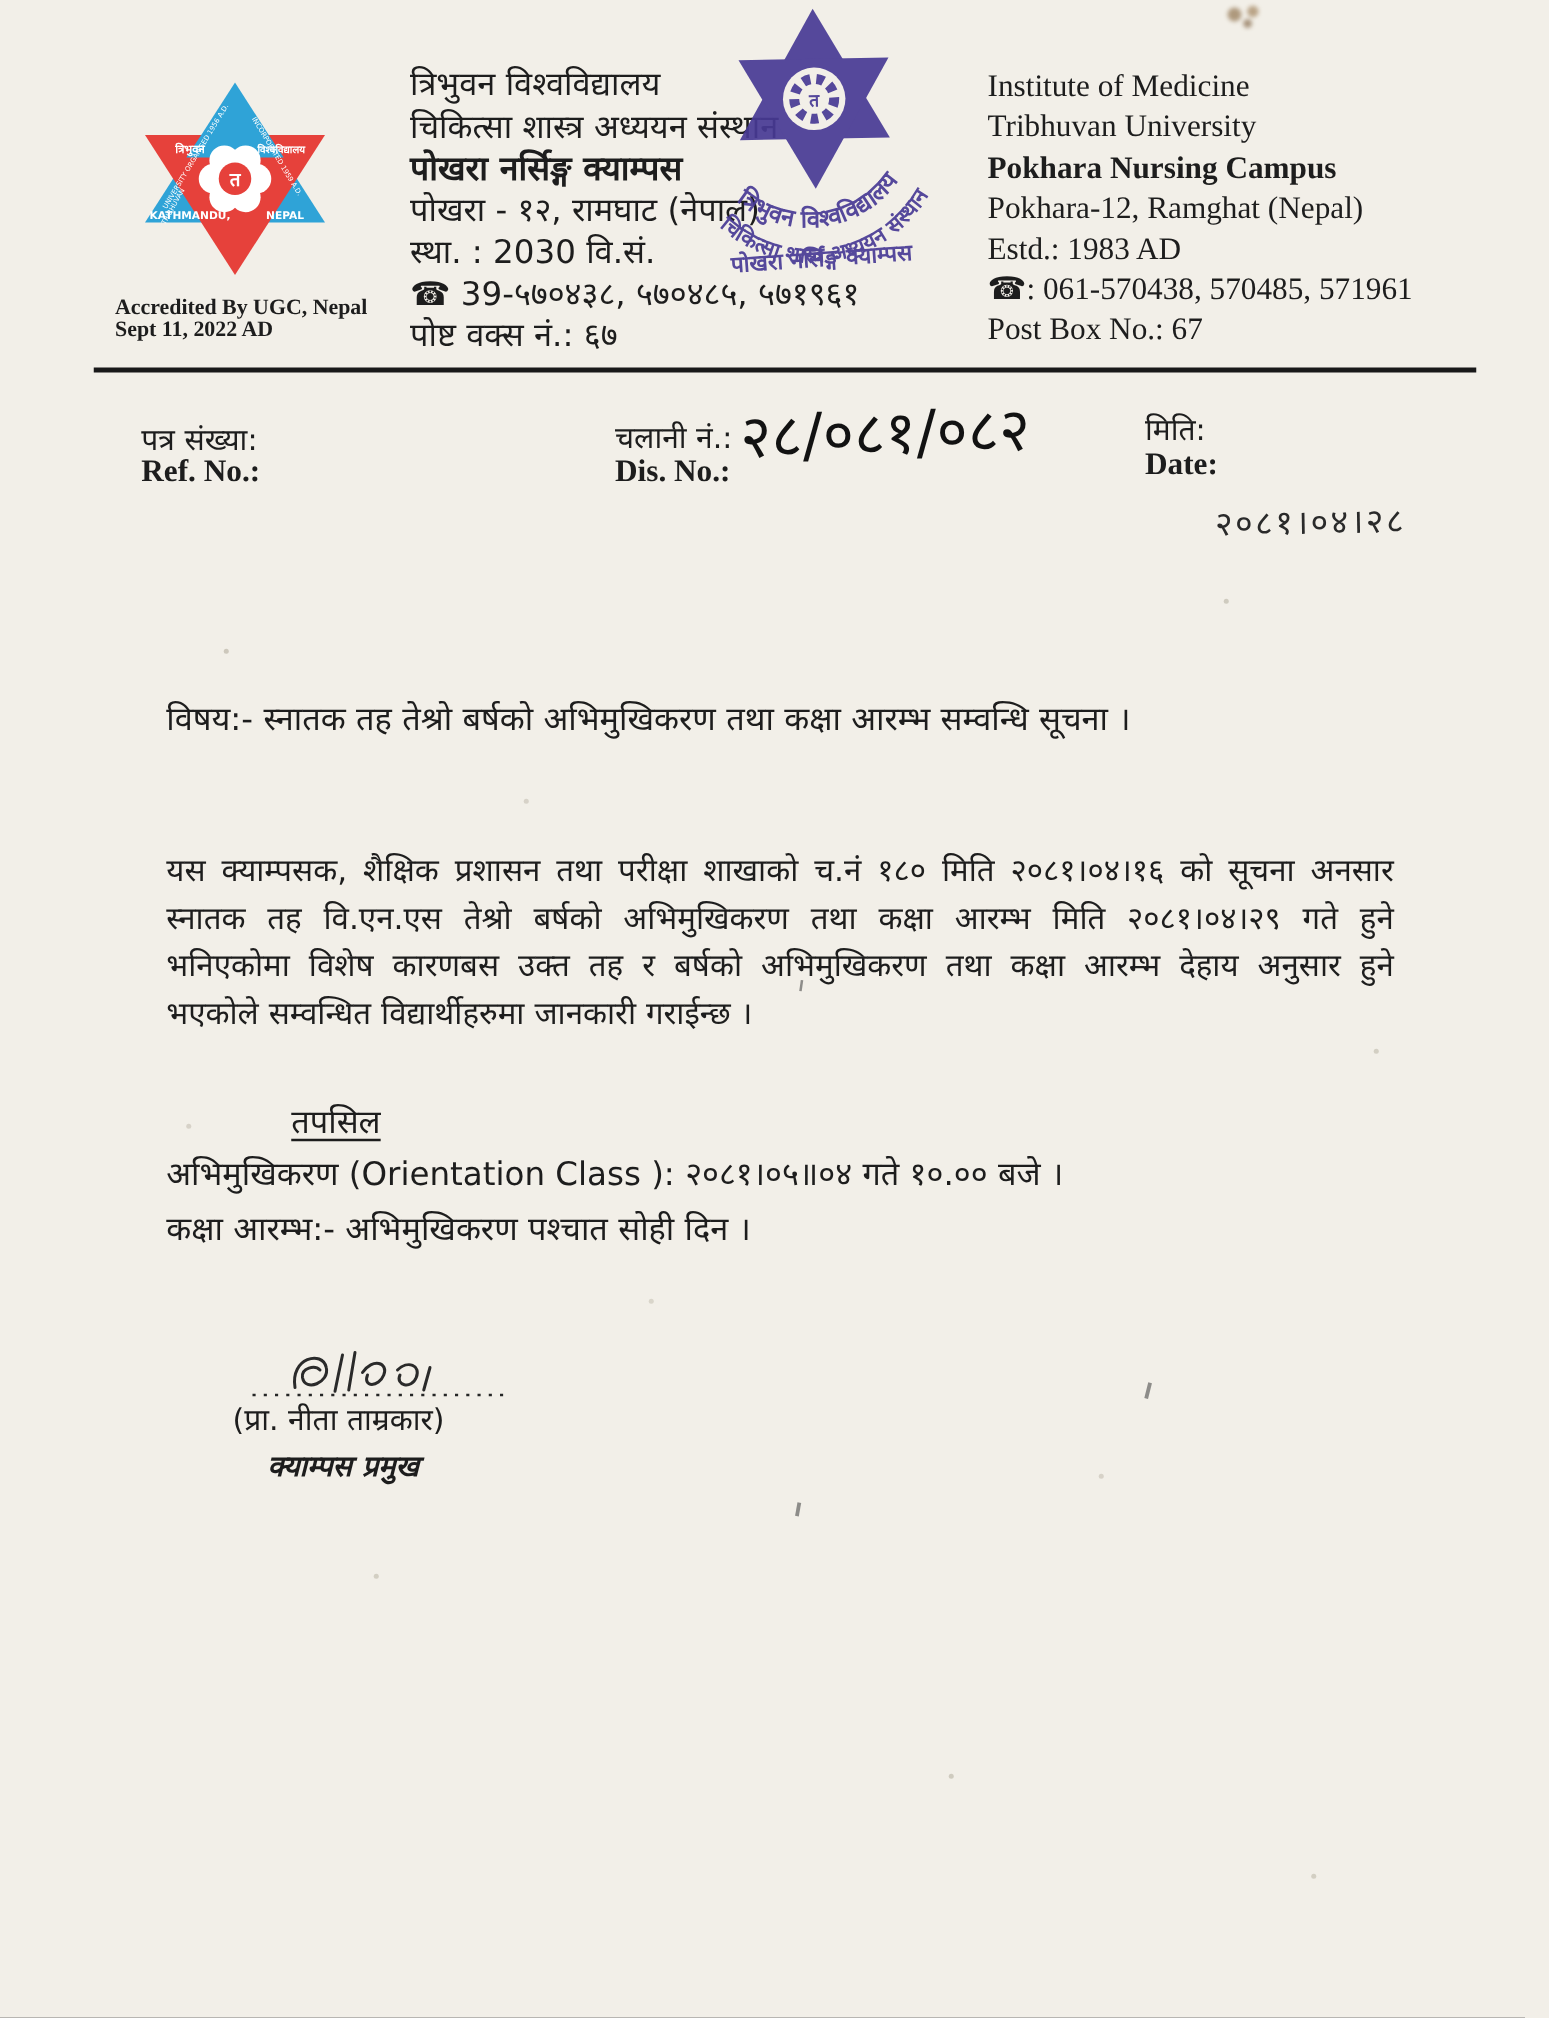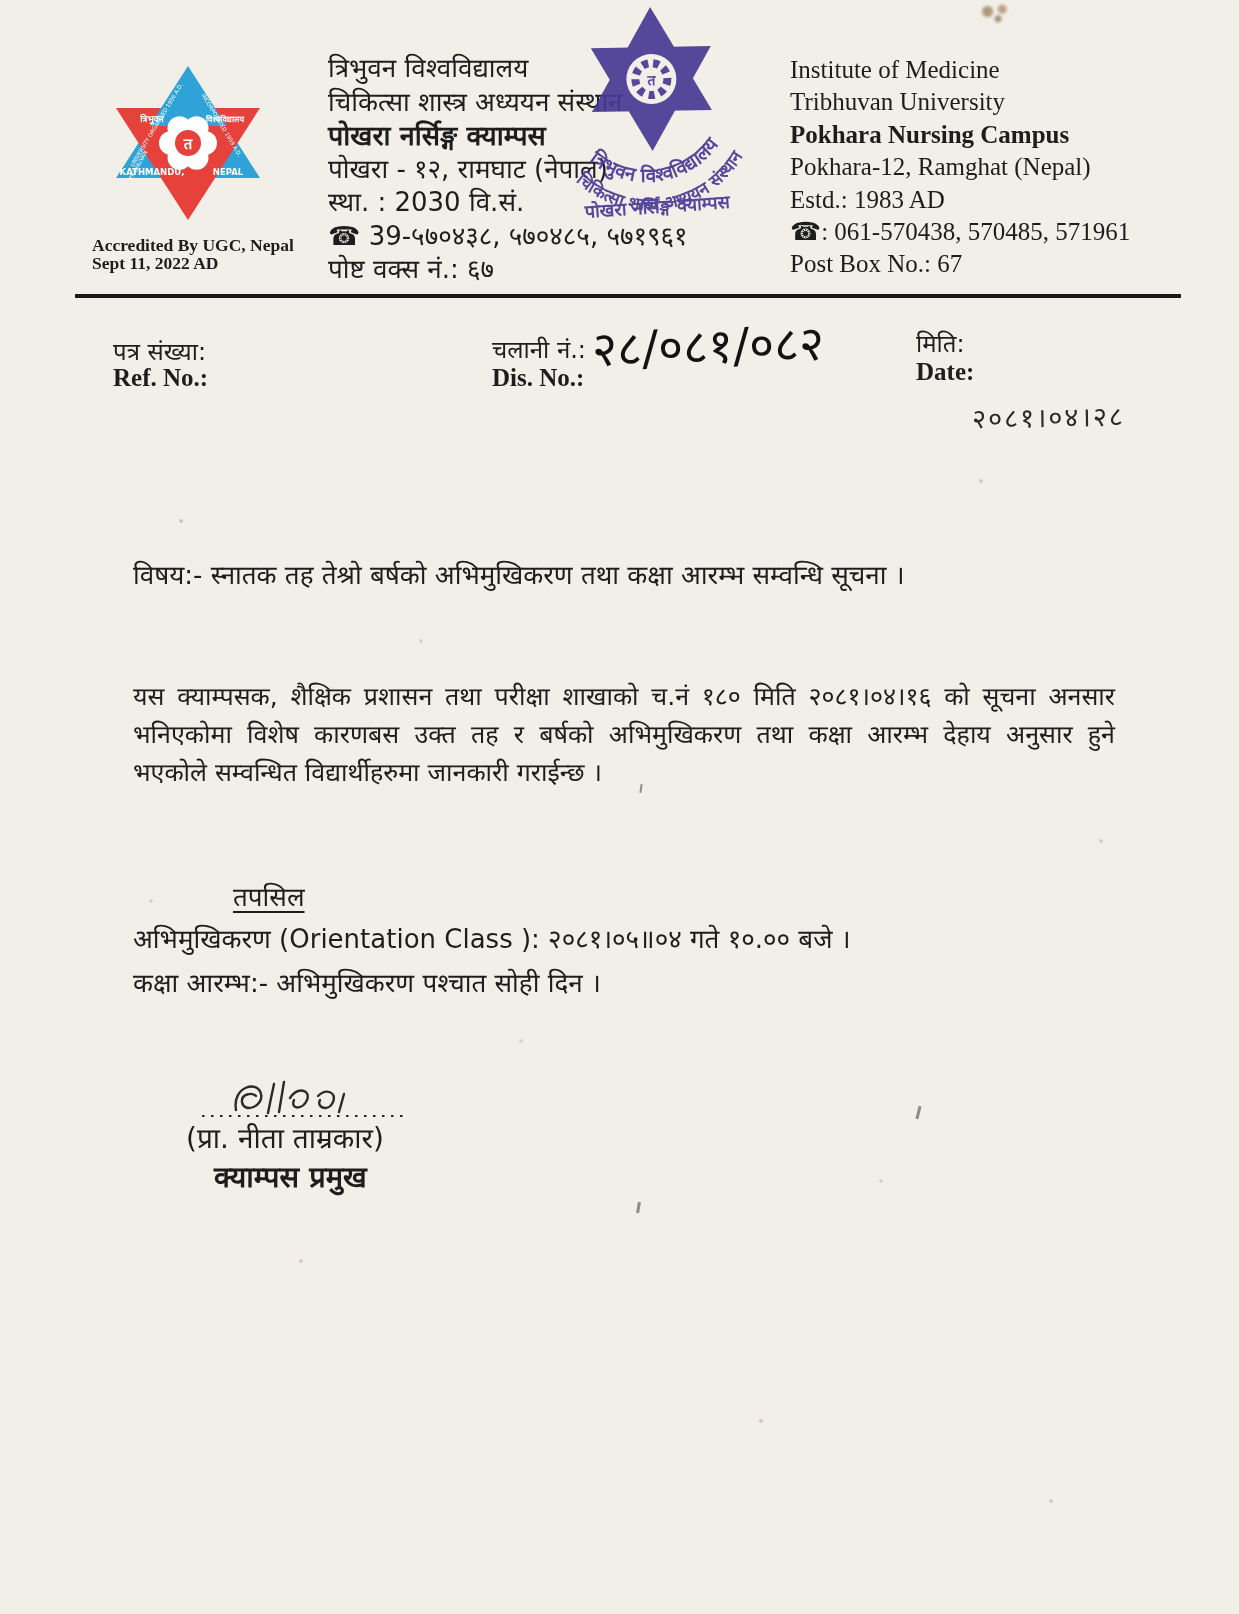--- a/index.html
+++ b/index.html
@@ -19,22 +19,22 @@
   .lbl-en{font-family:"Liberation Serif",serif;font-size:25px;font-weight:bold;white-space:nowrap;}
   .hand{font-size:48px;white-space:nowrap;transform:rotate(-1.5deg);color:#121212;}
   .hand-date{font-size:27px;letter-spacing:2px;white-space:nowrap;transform:rotate(-1deg);color:#2a2a2a;}
   .subject{left:133px;top:556px;font-size:26px;white-space:nowrap;text-align:center;}
   .body-par{left:133px;top:678px;width:982px;font-size:25px;}
   .body-par div{height:38px;line-height:38px;text-align:justify;text-align-last:justify;white-space:normal;}
   .body-par div.last{text-align:right;text-align-last:left;}
   .tapasil{left:233px;top:878px;font-size:26px;text-decoration:underline;text-underline-offset:5px;}
   .sched1{left:133px;top:920px;font-size:26px;white-space:nowrap;}
   .sched2{left:133px;top:964px;font-size:26px;white-space:nowrap;}
-  .sig-name{left:186px;top:1118px;font-size:28px;white-space:nowrap;}
-  .sig-title{left:214px;top:1156px;font-size:29px;font-weight:bold;white-space:nowrap;}
+  .sig-name{left:186px;top:1118px;font-size:24px;white-space:nowrap;}
+  .sig-title{left:214px;top:1156px;font-size:23px;font-weight:bold;white-space:nowrap;font-style:italic;}
   .stamp{left:556px;top:0px;opacity:.92;transform:rotate(-1deg);}
   .smudge{left:975px;top:2px;width:42px;height:24px;filter:blur(1.5px);opacity:.65;
           background:radial-gradient(circle at 30% 40%, #8a6b44 0 5px, transparent 6px),
                      radial-gradient(circle at 65% 30%, #9b7b52 0 4px, transparent 5px),
                      radial-gradient(circle at 55% 70%, #7d5f3e 0 3px, transparent 4px);}
   .penmark{background:#3a3a3a;opacity:.55;}
   .specks{left:0;top:0;width:2px;height:2px;background:transparent;border-radius:50%;
      box-shadow:180px 520px 0 1px rgba(120,110,85,.30),420px 640px 0 1px rgba(120,110,85,.22),
      980px 480px 0 1px rgba(120,110,85,.28),1100px 840px 0 1px rgba(120,110,85,.25),
      300px 1260px 0 1px rgba(120,110,85,.25),760px 1420px 0 1px rgba(120,110,85,.28),
@@ -133,20 +133,21 @@
   <div class="abs np hand" style="left:592px;top:312px">२८/०८१/०८२</div>
 
   <div class="abs np lbl-np" style="left:916px;top:326px">मिति:</div>
   <div class="abs lbl-en" style="left:916px;top:358px">Date:</div>
   <div class="abs np hand-date" style="left:972px;top:398px">२०८१।०४।२८</div>
 
   <div class="abs np subject">विषय:- स्नातक तह तेश्रो बर्षको अभिमुखिकरण तथा कक्षा आरम्भ सम्वन्धि सूचना ।</div>
 
   <div class="abs np body-par">
     <div>यस क्याम्पसक, शैक्षिक प्रशासन तथा परीक्षा शाखाको च.नं १८० मिति २०८१।०४।१६ को सूचना अनसार</div>
+    <div>स्नातक तह वि.एन.एस तेश्रो बर्षको अभिमुखिकरण तथा कक्षा आरम्भ मिति २०८१।०४।२९ गते हुने</div>
     <div>भनिएकोमा विशेष कारणबस उक्त तह र बर्षको अभिमुखिकरण तथा कक्षा आरम्भ देहाय अनुसार हुने</div>
     <div class="last">भएकोले सम्वन्धित विद्यार्थीहरुमा जानकारी गराईन्छ ।</div>
   </div>
 
   <div class="abs np tapasil">तपसिल</div>
   <div class="abs np sched1">अभिमुखिकरण (Orientation Class ): २०८१।०५॥०४ गते १०.०० बजे ।</div>
   <div class="abs np sched2">कक्षा आरम्भ:- अभिमुखिकरण पश्चात सोही दिन ।</div>
 
   <svg class="abs" style="left:198px;top:1072px" width="210" height="56" viewBox="0 0 210 56">
     <path d="M4,44 H206" stroke="#262626" stroke-width="2" stroke-dasharray="2.5 6.5" fill="none"></path>

